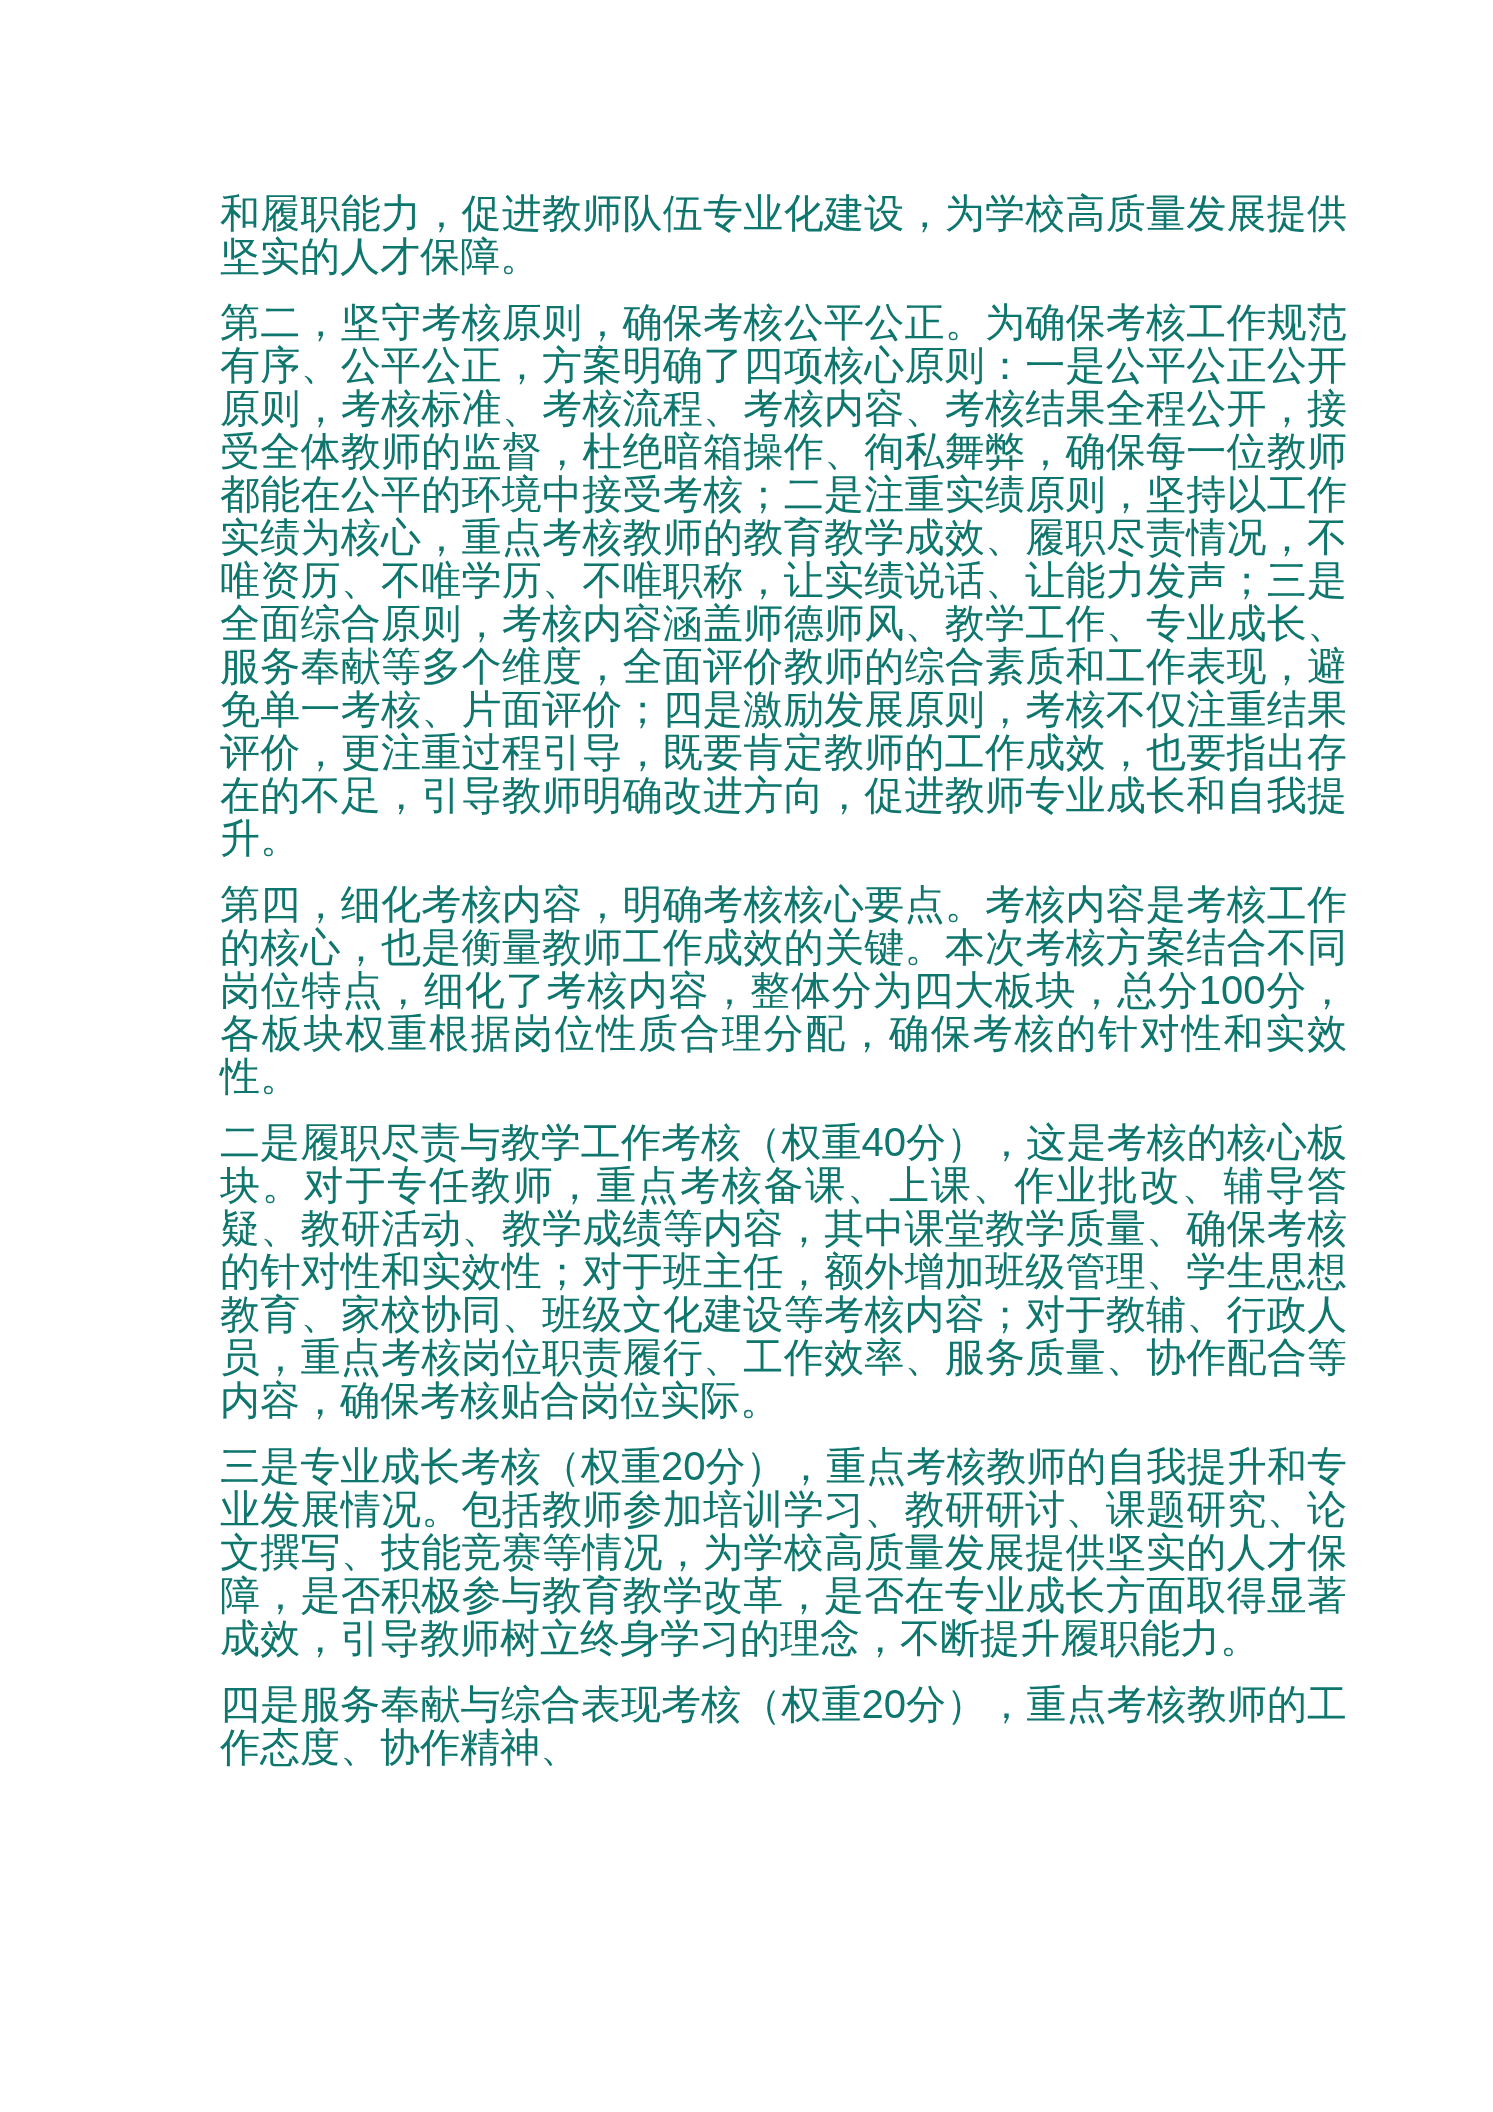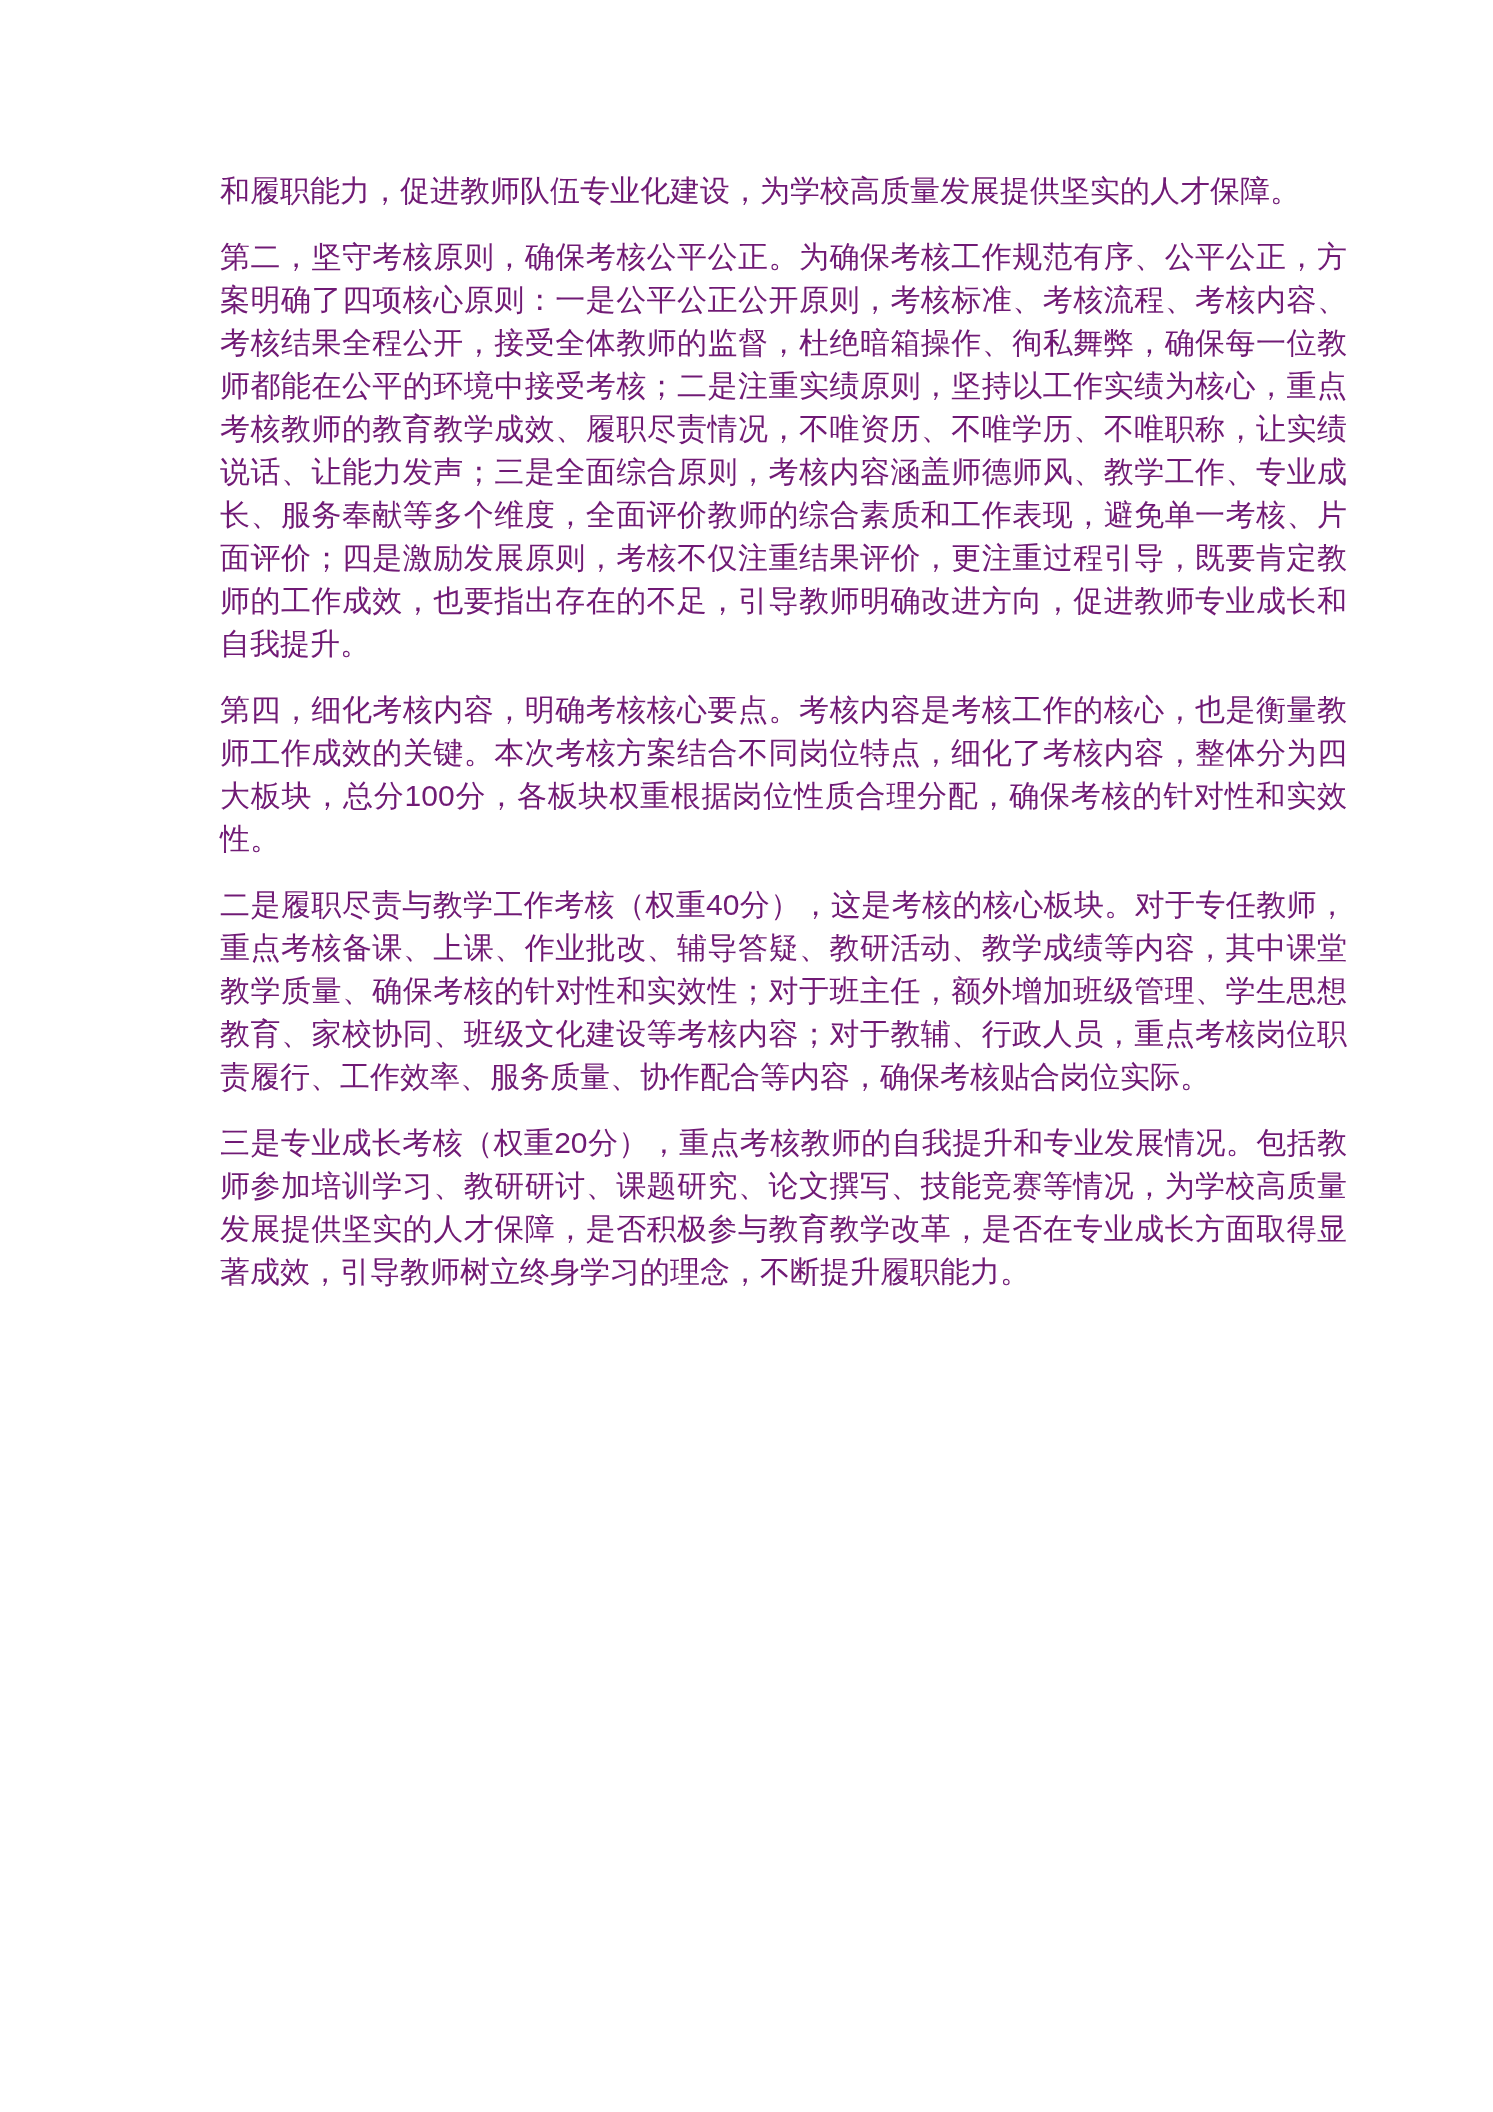--- a/index.html
+++ b/index.html
@@ -10,25 +10,25 @@
   .page {
     position: relative;
     width: 1493px;
     height: 2112px;
     background: #ffffff;
     overflow: hidden;
   }
   .doc-body {
     position: absolute;
     left: 220px;
-    top: 169px;
+    top: 192px;
     width: 1127px;
-    color: #701a75;
+    color: #0f766e;
     font-family: "Liberation Sans", sans-serif;
-    font-size: 30px;
+    font-size: 40px;
     line-height: 43px;
     text-align: justify;
     text-align-last: left;
     font-weight: 400;
   }
   .doc-body p {
     margin: 0 0 23px 0;
     word-break: break-all;
   }
   .doc-body p:last-child {
@@ -38,14 +38,15 @@
 </head>
 <body>
 
 <div class="page">
   <div class="doc-body">
       <p>和履职能力，促进教师队伍专业化建设，为学校高质量发展提供坚实的人才保障。</p>
       <p>第二，坚守考核原则，确保考核公平公正。为确保考核工作规范有序、公平公正，方案明确了四项核心原则：一是公平公正公开原则，考核标准、考核流程、考核内容、考核结果全程公开，接受全体教师的监督，杜绝暗箱操作、徇私舞弊，确保每一位教师都能在公平的环境中接受考核；二是注重实绩原则，坚持以工作实绩为核心，重点考核教师的教育教学成效、履职尽责情况，不唯资历、不唯学历、不唯职称，让实绩说话、让能力发声；三是全面综合原则，考核内容涵盖师德师风、教学工作、专业成长、服务奉献等多个维度，全面评价教师的综合素质和工作表现，避免单一考核、片面评价；四是激励发展原则，考核不仅注重结果评价，更注重过程引导，既要肯定教师的工作成效，也要指出存在的不足，引导教师明确改进方向，促进教师专业成长和自我提升。</p>
       <p>第四，细化考核内容，明确考核核心要点。考核内容是考核工作的核心，也是衡量教师工作成效的关键。本次考核方案结合不同岗位特点，细化了考核内容，整体分为四大板块，总分100分，各板块权重根据岗位性质合理分配，确保考核的针对性和实效性。</p>
       <p>二是履职尽责与教学工作考核（权重40分），这是考核的核心板块。对于专任教师，重点考核备课、上课、作业批改、辅导答疑、教研活动、教学成绩等内容，其中课堂教学质量、确保考核的针对性和实效性；对于班主任，额外增加班级管理、学生思想教育、家校协同、班级文化建设等考核内容；对于教辅、行政人员，重点考核岗位职责履行、工作效率、服务质量、协作配合等内容，确保考核贴合岗位实际。</p>
       <p>三是专业成长考核（权重20分），重点考核教师的自我提升和专业发展情况。包括教师参加培训学习、教研研讨、课题研究、论文撰写、技能竞赛等情况，为学校高质量发展提供坚实的人才保障，是否积极参与教育教学改革，是否在专业成长方面取得显著成效，引导教师树立终身学习的理念，不断提升履职能力。</p>
+      <p>四是服务奉献与综合表现考核（权重20分），重点考核教师的工作态度、协作精神、</p>
     </div>
 </div>
 
 </body></html>

